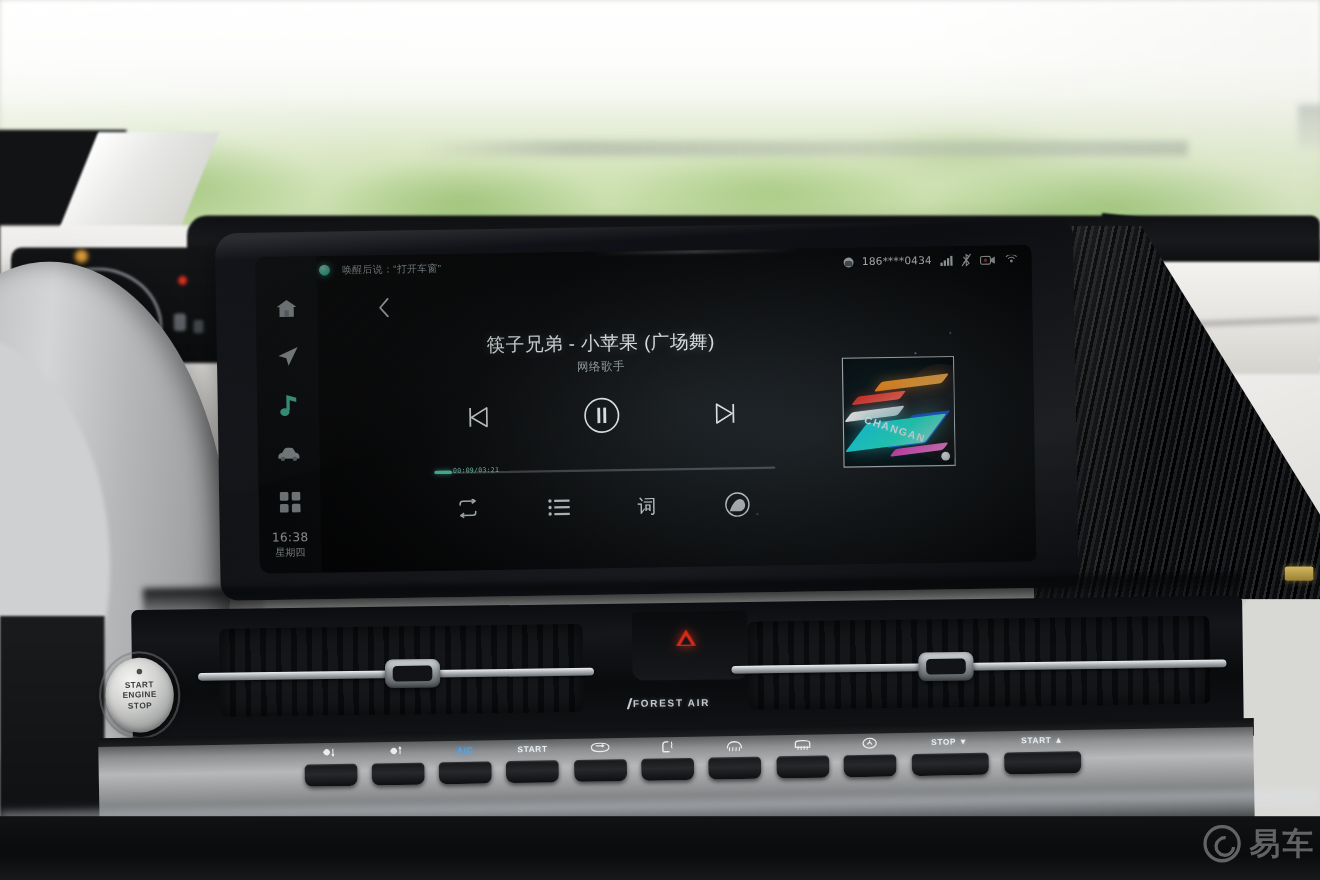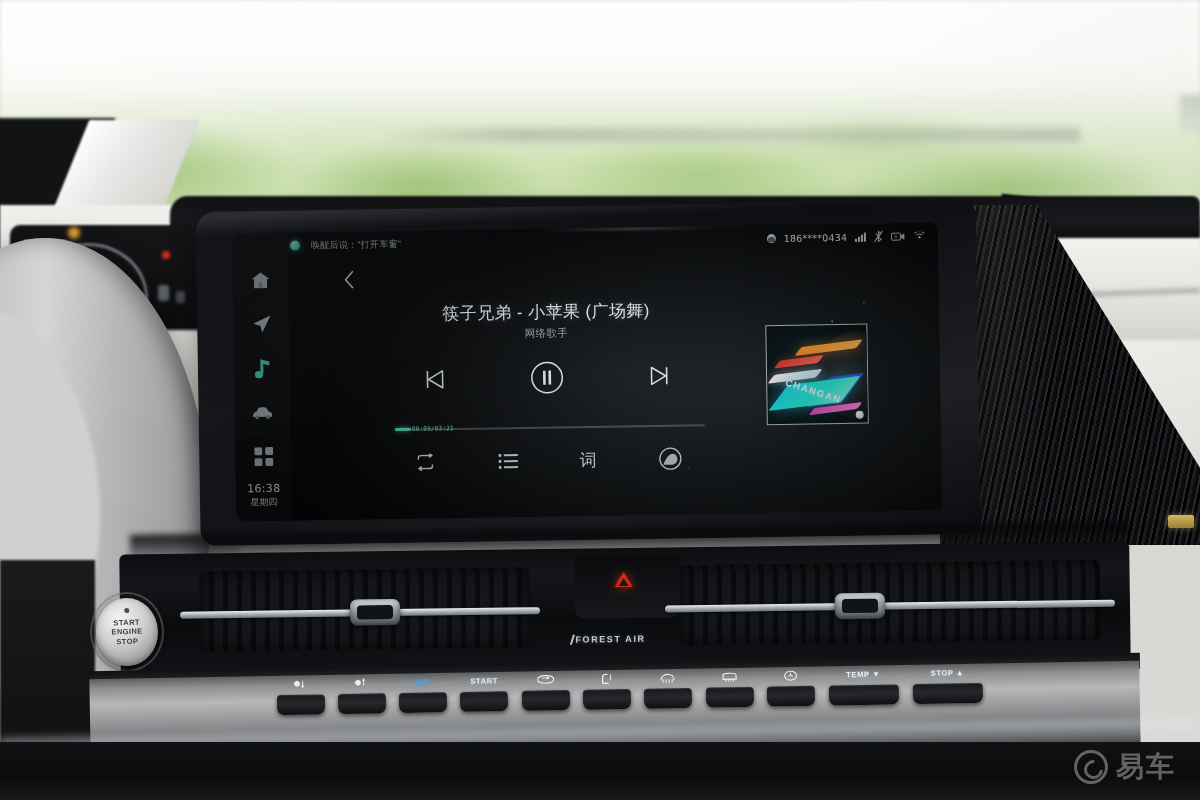--- a/index.html
+++ b/index.html
@@ -503,21 +503,21 @@
     position:absolute; left:1030px; top:318px; width:175px; height:4px;
     background: rgba(120,120,118,.45); filter: blur(2px); transform: rotate(9deg);
   }
   .win-strip {
     position:absolute; left:1000px; top:206px; width:205px; height:20px;
     background:#0a0b0d; transform: rotate(7deg); filter: blur(1.1px);
   }
 
   
   .watermark {
-    position:absolute; right: 24px; bottom: 14px;
+    position:absolute; right: 4px; bottom: 14px;
     display:flex; align-items:center; gap: 8px;
     opacity: .45;
   }
   .wm-logo {
     width: 34px; height: 34px; border-radius: 50%;
     border: 3.5px solid #c9cbcc;
     position:relative;
   }
   .wm-logo::after {
     content:""; position:absolute; left:7px; top:7px; width:13px; height:13px;
@@ -848,26 +848,26 @@
       <div class="cbtn-lbl">
         <svg width="14" height="11" viewBox="0 0 14 11">
           <ellipse cx="7" cy="5.5" rx="6" ry="4.4" fill="none" stroke="#e9edef" stroke-width="1.1"></ellipse>
           <path d="M5 6.6 C5.8 4.4 8.2 4.4 9 6.6 M7 2.6 L7 4.8" stroke="#e9edef" stroke-width="1" fill="none"></path>
         </svg>
       </div>
       <div class="cbtn-key"></div>
     </div>
 
     <div class="cbtn wide">
-      <div class="cbtn-lbl">TEMP ▼</div>
+      <div class="cbtn-lbl">STOP ▼</div>
       <div class="cbtn-key"></div>
     </div>
 
     <div class="cbtn wide">
-      <div class="cbtn-lbl">STOP ▲</div>
+      <div class="cbtn-lbl">START ▲</div>
       <div class="cbtn-key"></div>
     </div>
 
   </div>
 
   <div class="lower-sheen"></div>
   <div class="lower-console"></div>
 
   <div class="watermark">
     <div class="wm-logo"></div>

